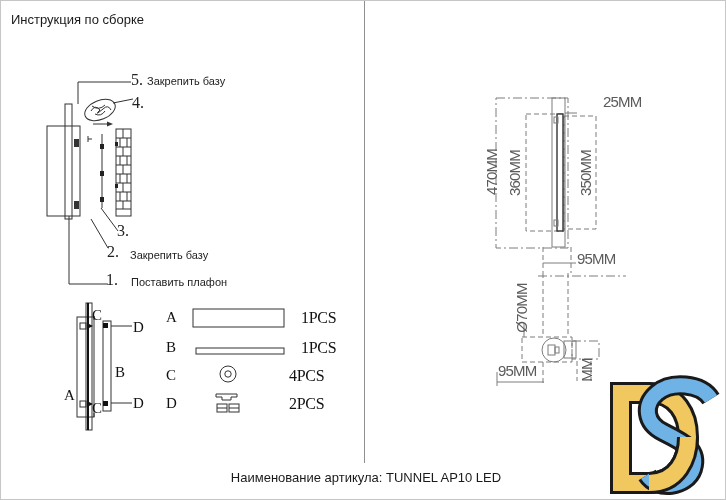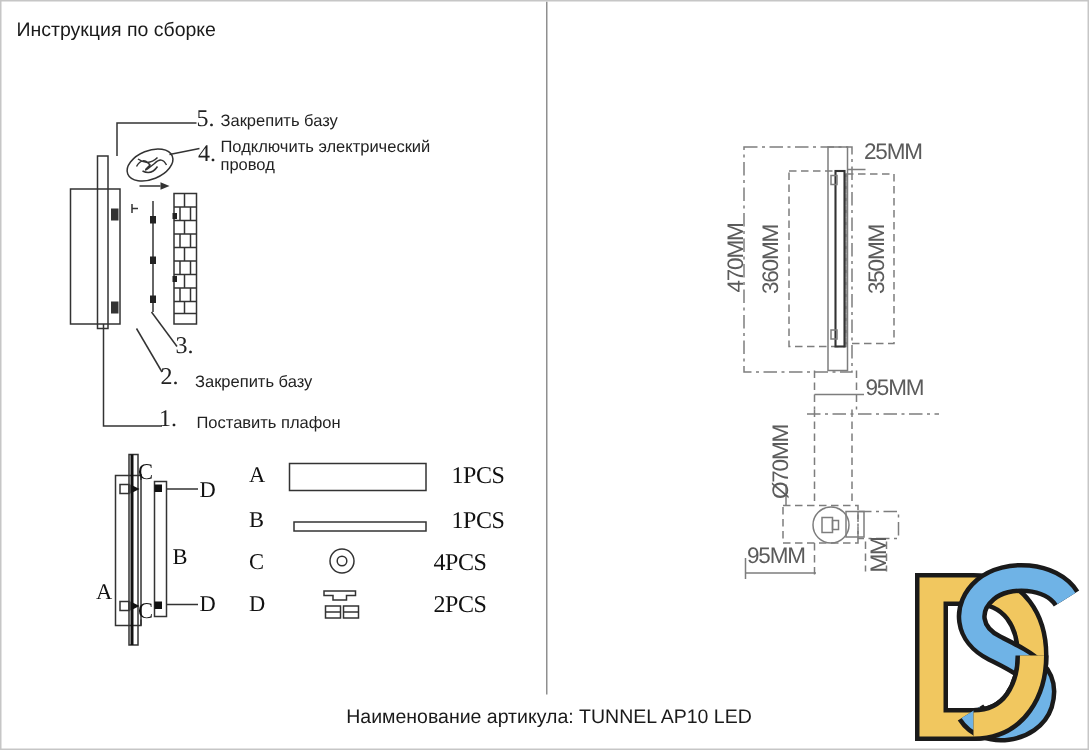--- a/index.html
+++ b/index.html
@@ -65,21 +65,20 @@
     </g>
 
     <line x1="60" y1="152" x2="77" y2="175" class="ln"></line>
     <line x1="50" y1="163" x2="67" y2="192" class="ln"></line>
     <polyline points="28,160 28,228 67,228" class="ln"></polyline>
   </svg>
 
   <div class="stepnum" style="left:130px;top:70px">5.</div>
   <div class="steptext" style="left:146px;top:74px">Закрепить базу</div>
   <div class="stepnum" style="left:131px;top:93px">4.</div>
-  <div class="steptext" style="left:146px;top:91px;width:140px">Подключить электрический провод</div>
   <div class="stepnum" style="left:116px;top:221px">3.</div>
   <div class="stepnum" style="left:106px;top:242px">2.</div>
   <div class="steptext" style="left:129px;top:248px">Закрепить базу</div>
   <div class="stepnum" style="left:105px;top:270px">1.</div>
   <div class="steptext" style="left:130px;top:275px">Поставить плафон</div>
 
   <svg style="left:55px;top:295px" width="110" height="140" viewBox="0 0 110 140">
     <rect x="21" y="21" width="17" height="100" class="ln" fill="#fff"></rect>
     <rect x="24" y="27" width="6" height="6" class="ln" fill="#fff"></rect>
     <rect x="24" y="105" width="6" height="6" class="ln" fill="#fff"></rect>
@@ -132,21 +131,21 @@
     <rect x="45" y="28" width="38" height="117" class="dimdash"></rect>
     <rect x="83" y="30" width="32" height="113" class="dimdash"></rect>
     <rect x="76" y="28" width="6" height="117" fill="#fff" stroke="#333" stroke-width="1.4"></rect>
     <rect x="73" y="31" width="4" height="6" class="dim" fill="#fff"></rect>
     <rect x="73" y="134" width="4" height="6" class="dim" fill="#fff"></rect>
     <line x1="84" y1="27" x2="96" y2="27" class="dim"></line>
     <line x1="62" y1="161" x2="62" y2="187" class="dimdash"></line>
     <line x1="90" y1="161" x2="90" y2="187" class="dimdash"></line>
     <line x1="62" y1="177" x2="95" y2="177" class="dim"></line>
   </svg>
-  <div class="dimlabel" style="left:575px;top:92px">25MM</div>
+  <div class="dimlabel" style="left:602px;top:92px">25MM</div>
   <div class="dimlabel v" style="left:490px;top:171px">470MM</div>
   <div class="dimlabel v" style="left:513px;top:172px">360MM</div>
   <div class="dimlabel v" style="left:584px;top:172px">350MM</div>
   <div class="dimlabel" style="left:576px;top:249px">95MM</div>
 
   <svg style="left:495px;top:272px" width="135" height="118" viewBox="0 0 135 118">
     <line x1="42" y1="3" x2="130" y2="3" class="dimdashdot"></line>
     <line x1="47" y1="0" x2="47" y2="64" class="dimdash"></line>
     <line x1="72" y1="0" x2="72" y2="64" class="dimdash"></line>
     <line x1="28" y1="50" x2="28" y2="64" class="dim"></line>

